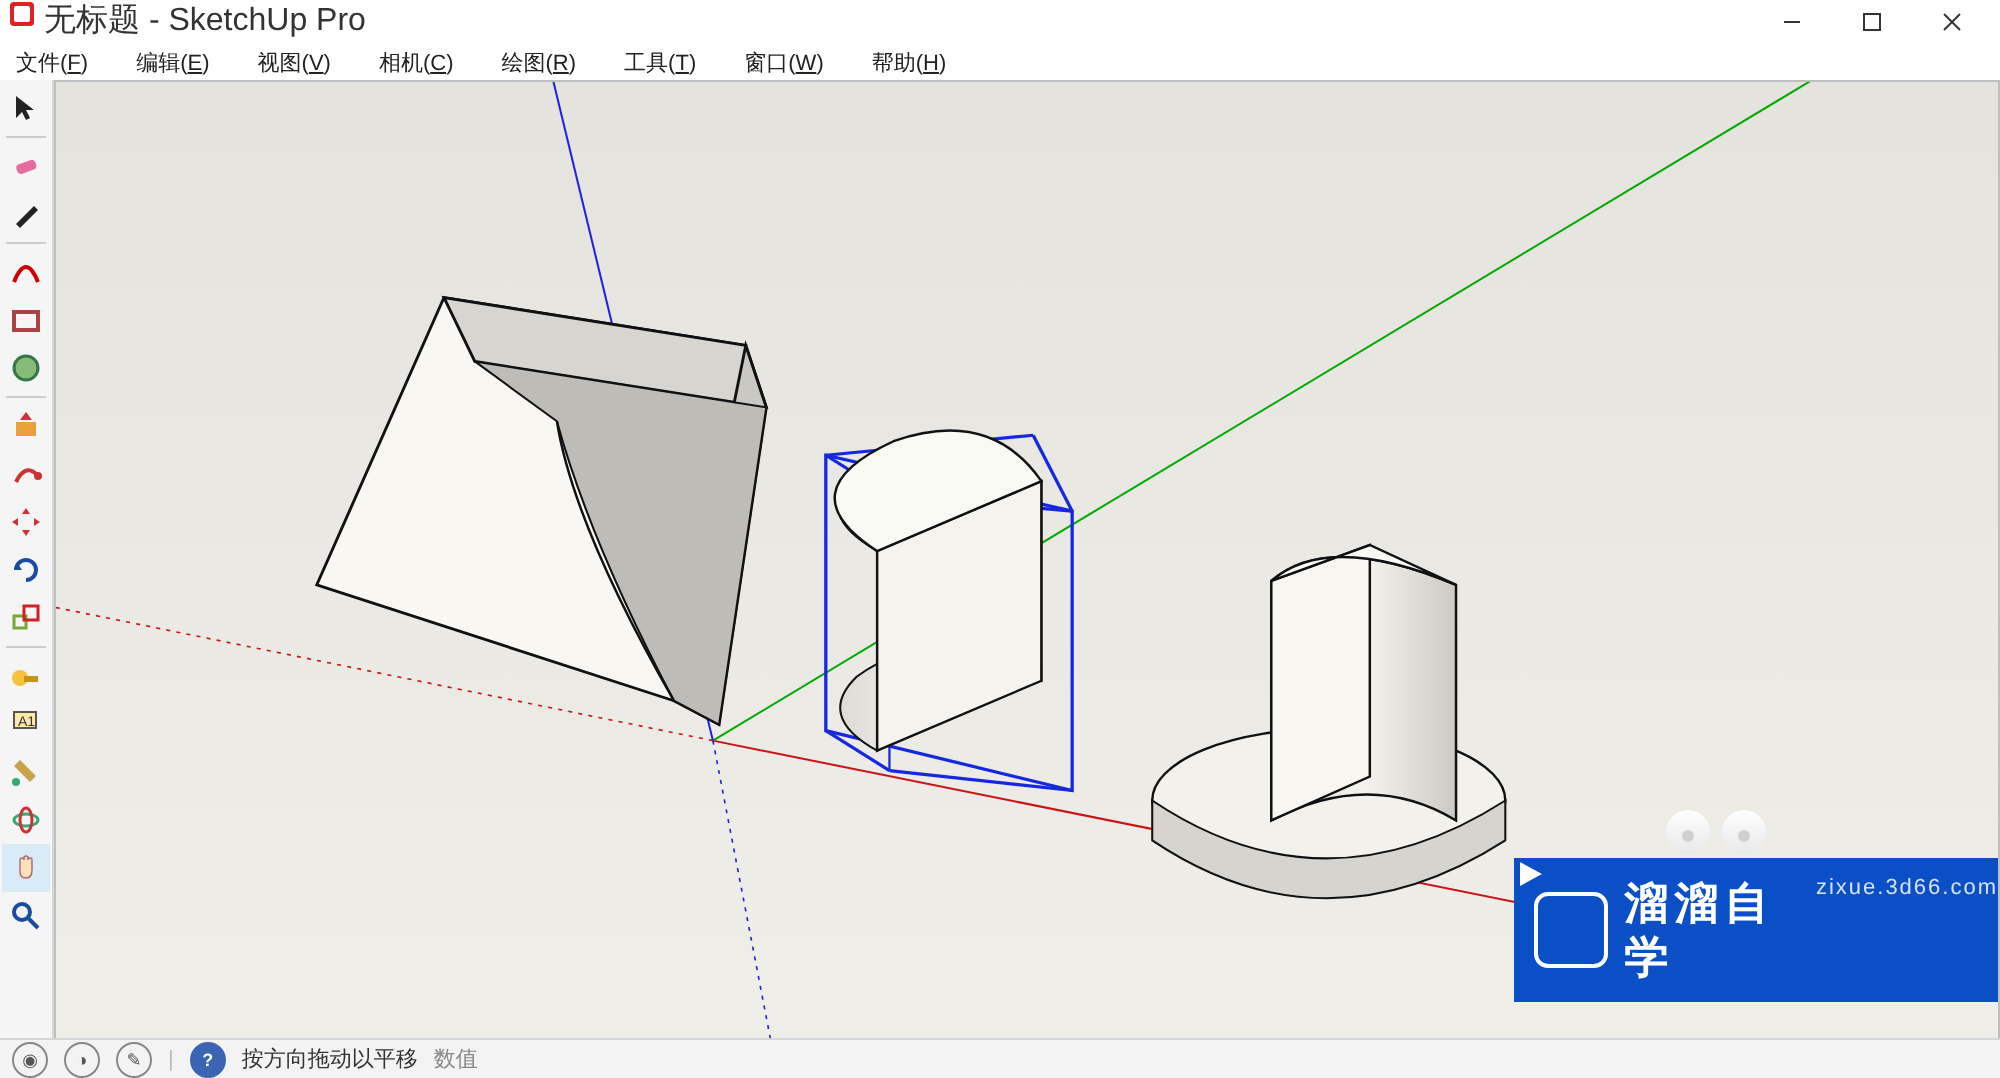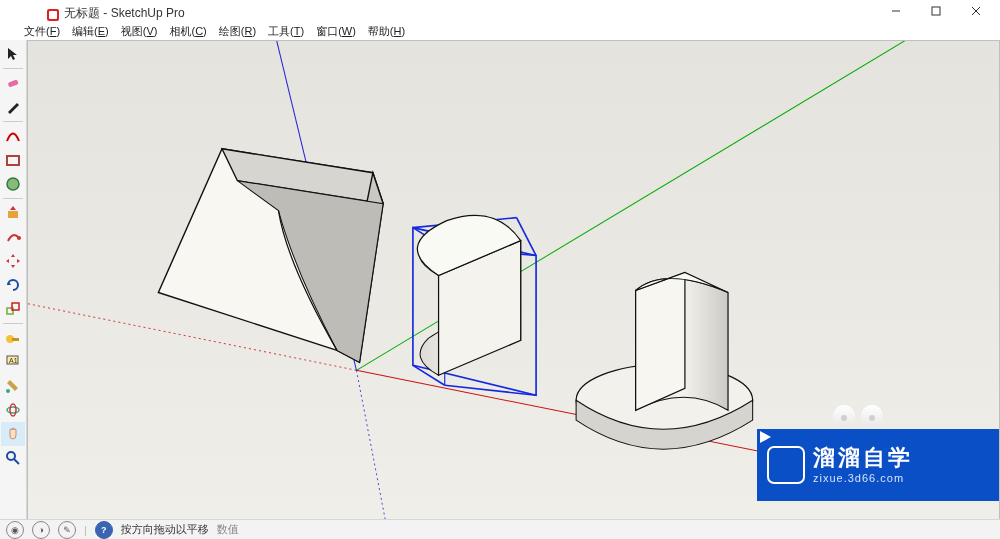--- a/index.html
+++ b/index.html
@@ -1,36 +1,36 @@
 <!DOCTYPE html>
 <html><head>
 <meta charset="utf-8">
 <style>
   html, body { margin: 0; padding: 0; width: 1000px; height: 539px; font-family: "Microsoft YaHei", "Segoe UI", sans-serif; overflow: hidden; background: #fff; }
-  .titlebar { height: 22px; display: flex; align-items: flex-end; padding: 0 4px; font-size: 12px; color: #333; margin-left: 42px; }
+  .titlebar { height: 22px; display: flex; align-items: flex-start; padding: 0 4px; font-size: 16px; color: #333; }
   .titlebar .app-icon { width: 14px; height: 14px; margin-right: 4px; display: inline-flex; align-items: center; justify-content: center; }
   .titlebar .spacer { flex: 1; }
   .win-btn { width: 40px; height: 22px; display: inline-flex; align-items: center; justify-content: center; color: #333; font-size: 13px; }
-  .menubar { height: 18px; display: flex; align-items: center; padding-left: 20px; font-size: 11px; gap: 4px; color: #222; }
+  .menubar { height: 18px; display: flex; align-items: center; padding-left: 4px; font-size: 11px; gap: 16px; color: #222; }
   .menubar .menu-item { padding: 0 4px; }
   .menubar .menu-item u { text-decoration: underline; }
   .workspace { position: absolute; top: 40px; bottom: 19px; left: 0; right: 0; display: flex; }
   .tool-col { width: 26px; background: #f5f5f5; border-right: 1px solid #d6d6d6; display: flex; flex-direction: column; align-items: center; padding-top: 2px; }
   .tool-btn { width: 24px; height: 24px; display: flex; align-items: center; justify-content: center; margin: 0; }
   .tool-sep { width: 20px; height: 1px; background: #ccc; margin: 2px 0; }
   .canvas { flex: 1; position: relative; background: #e7e6e1; border: 1px solid #bfbfbf; }
   .canvas svg { position: absolute; inset: 0; width: 100%; height: 100%; }
   .statusbar { position: absolute; bottom: 0; left: 0; right: 0; height: 19px; background: #f3f3f3; border-top: 1px solid #d6d6d6; display: flex; align-items: center; font-size: 11px; color: #333; padding-left: 6px; gap: 8px; }
   .status-icon { width: 16px; height: 16px; border: 1px solid #888; border-radius: 50%; display: inline-flex; align-items: center; justify-content: center; font-size: 9px; color: #555; }
   .status-icon.filled { background: #3a65b3; color: #fff; border-color: #3a65b3; font-weight: bold; }
   .status-divider { color: #bbb; }
   .status-right { flex:1; display:flex; padding-right:60px; color:#888;}
   .watermark { position: absolute; right: 0; bottom: 18px; width: 232px; height: 72px; background: #0b4fc7; display: flex; align-items: center; padding-left: 10px; color: #fff; }
   .watermark .play { width: 34px; height: 34px; border: 2px solid #fff; border-radius: 7px; display: flex; align-items: center; justify-content: center; margin-right: 8px; }
-  .watermark .txt { display: flex; flex-direction: column; line-height: 1.25; }
+  .watermark .txt { display: flex; flex-direction: row; line-height: 1.25; }
   .watermark .big { font-size: 22px; font-weight: 700; letter-spacing: 3px; }
   .watermark .small { font-size: 11px; color: #d5e3ff; letter-spacing: 1px; }
   .eyes { position:absolute; right: 116px; bottom: 92px; display: flex; gap: 6px; }
   .eye { width: 22px; height: 22px; background: linear-gradient(#fff,#e8e8e8); border-radius: 50%; position:relative; }
   .eye::after { content:''; position:absolute; width:6px; height:6px; background:#d0d0d0; border-radius:50%; left:8px; top:10px; }
 </style>
 </head>
 <body>
 
 <div class="titlebar">

